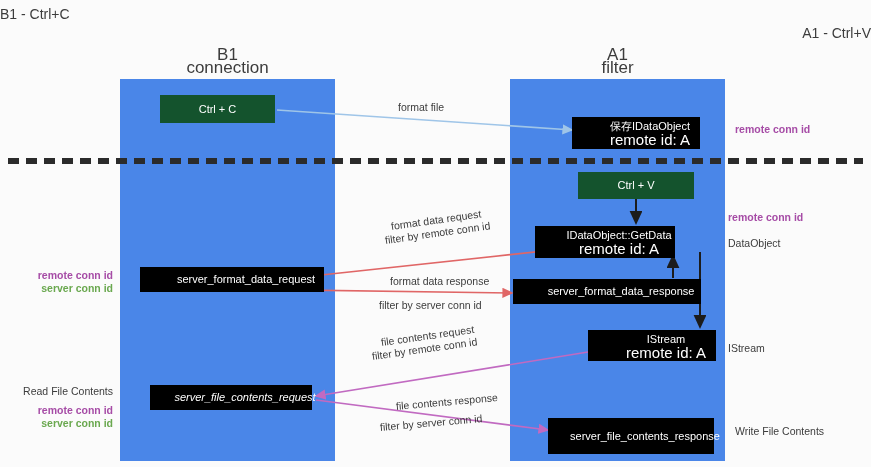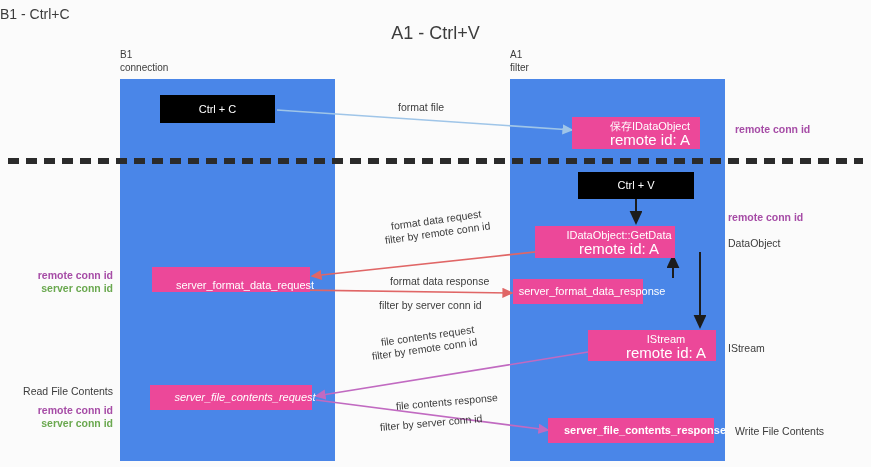--- a/index.html
+++ b/index.html
@@ -8,52 +8,52 @@
     background:#fbfbfb;
     font-family:"Liberation Sans","DejaVu Sans",sans-serif;
     overflow:hidden;
     position:relative;
   }
   #stage{position:absolute;left:0;top:0;width:871px;height:467px;}
 
   
   .lane{position:absolute;background:#4a86e8;}
   .lane-head{
-    position:absolute;text-align:left;color:#3c3c3c;
-    font-size:10px;line-height:13px;white-space:pre-line;
+    position:absolute;text-align:center;color:#3c3c3c;
+    font-size:17px;line-height:13px;white-space:pre-line;
   }
 
   
   .node{
     position:absolute;box-sizing:border-box;
     display:flex;flex-direction:column;align-items:center;justify-content:center;
     color:#ffffff;font-size:11px;line-height:13px;text-align:center;
   }
-  .node.green{background:#000000;}
+  .node.green{background:#14532d;}
   .node.orange{background:#f6a council;}
-  .node.orange{background:#ec4899;padding-left:28px;}
+  .node.orange{background:#000000;padding-left:28px;}
   .node .l2{font-size:15px;}
 
   
   .lbl{position:absolute;font-size:10.5px;line-height:13px;color:#3c3c3c;white-space:nowrap;}
   .lbl.purple{color:#a64ca6;font-weight:bold;}
   .lbl.green{color:#6aa84f;font-weight:bold;}
   .lbl.right{text-align:right;}
   .rot-l{transform:rotate(-8deg);transform-origin:left center;}
   .rot-r{transform:rotate(-5deg);transform-origin:left center;}
 
   svg.overlay{position:absolute;left:0;top:0;width:871px;height:467px;pointer-events:none;}
 </style>
 </head>
 <body>
 
 <div id="stage">
 
   <div class="lbl" style="left:0;top:8px;width:731px;text-align:left;font-size:14px;white-space:normal;">B1 - Ctrl+C</div>
-  <div class="lbl" style="left:0;top:27px;width:871px;text-align:center;font-size:18px;white-space:normal;">A1 - Ctrl+V</div>
+  <div class="lbl" style="left:0;top:27px;width:871px;text-align:right;font-size:14px;white-space:normal;">A1 - Ctrl+V</div>
 
   <div class="lane-head" style="left:120px;top:48px;width:215px;">B1
 connection</div>
   <div class="lane-head" style="left:510px;top:48px;width:215px;">A1
 filter</div>
 
   <div class="lane" style="left:120px;top:79px;width:215px;height:382px;"></div>
   <div class="lane" style="left:510px;top:79px;width:215px;height:382px;"></div>
 
   <svg class="overlay" viewBox="0 0 871 467">
@@ -102,38 +102,38 @@
 
   <div class="node green" style="left:578px;top:172px;width:116px;height:27px;justify-content:center;">
     <div>Ctrl + V</div>
   </div>
 
   <div class="node orange" style="left:535px;top:226px;width:140px;height:32px;">
     <div>IDataObject::GetData</div>
     <div class="l2">remote id: A</div>
   </div>
 
-  <div class="node orange" style="left:152px;top:267px;width:158px;height:25px;justify-content:flex-end;">
+  <div class="node orange" style="left:140px;top:267px;width:184px;height:25px;">
     <div>server_format_data_request</div>
   </div>
 
-  <div class="node orange" style="left:513px;top:279px;width:130px;height:25px;">
+  <div class="node orange" style="left:513px;top:279px;width:188px;height:25px;">
     <div>server_format_data_response</div>
   </div>
 
   <div class="node orange" style="left:588px;top:330px;width:128px;height:31px;">
     <div>IStream</div>
     <div class="l2">remote id: A</div>
   </div>
 
   <div class="node orange" style="left:150px;top:385px;width:162px;height:25px;font-style:italic;">
     <div>server_file_contents_request</div>
   </div>
 
-  <div class="node orange" style="left:548px;top:418px;width:166px;height:25px;font-weight:bold;">
+  <div class="node orange" style="left:548px;top:418px;width:166px;height:36px;">
     <div>server_file_contents_response</div>
   </div>
 
   <div class="lbl" style="left:398px;top:101px;">format file</div>
 
   <div class="lbl rot-l" style="left:391px;top:220px;">format data request</div>
   <div class="lbl rot-l" style="left:385px;top:234px;">
     <span>filter by </span><span class="purple">remote conn id</span>
   </div>
 

